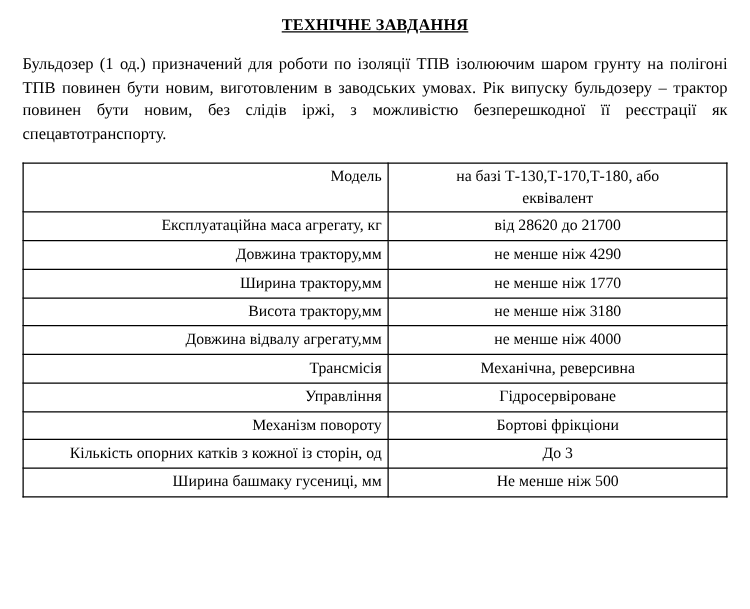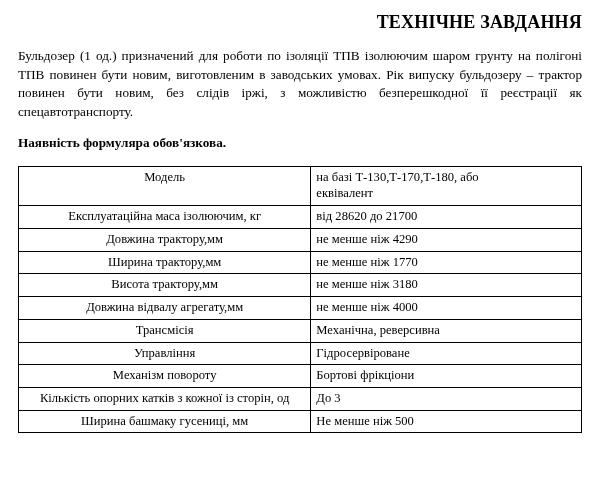--- a/index.html
+++ b/index.html
@@ -15,24 +15,25 @@
     overflow: hidden;
   }
   .page {
     width: 600px;
     height: 487px;
     box-sizing: border-box;
     padding: 8px 18px 0 18px;
     position: relative;
   }
   .doc-title {
-    text-align: right;
+    text-align: center;
     font-weight: bold;
-    font-size: 18px;
+    font-size: 13px;
     letter-spacing: 0.2px;
+    text-decoration: underline;
     margin: 4px 0 14px 0;
   }
   .para {
     font-size: 13.2px;
     line-height: 1.42;
     text-align: justify;
     text-justify: inter-word;
     margin: 12px 0 2px 0;
   }
   .para.bold {
@@ -46,54 +47,53 @@
   }
   .spec-table td {
     border: 1px solid #000000;
     font-size: 12.6px;
     padding: 2px 5px 3px 5px;
     vertical-align: top;
     line-height: 1.33;
   }
   .spec-table td.label {
     width: 52%;
-    text-align: center;
+    text-align: right;
   }
   .spec-table td.value {
     width: 48%;
-    text-align: left;
+    text-align: center;
   }
   .value .sub {
     display: block;
   }
   .value.bottomline {
     vertical-align: bottom;
   }
 </style>
 </head>
 <body>
 
 <div class="page">
 
   <div class="doc-title">ТЕХНІЧНЕ ЗАВДАННЯ</div>
 
   <p class="para">Бульдозер (1 од.) призначений для роботи по ізоляції ТПВ ізолюючим шаром грунту на полігоні ТПВ повинен бути новим, виготовленим в заводських умовах. Рік випуску бульдозеру – трактор повинен бути новим, без слідів іржі, з можливістю безперешкодної її реєстрації як спецавтотранспорту.</p>
-  <p class="para bold">Наявність формуляра обов'язкова.</p>
 
   <table class="spec-table">
     <tbody>
       <tr>
         <td class="label">Модель</td>
         <td class="value">
           <span class="sub">на базі Т-130,Т-170,Т-180, або</span>
           <span class="sub">еквівалент</span>
         </td>
       </tr>
       <tr>
-        <td class="label">Експлуатаційна маса ізолюючим, кг</td>
+        <td class="label">Експлуатаційна маса агрегату, кг</td>
         <td class="value">від 28620 до 21700</td>
       </tr>
       <tr>
         <td class="label">Довжина трактору,мм</td>
         <td class="value">не менше ніж  4290</td>
       </tr>
       <tr>
         <td class="label">Ширина трактору,мм</td>
         <td class="value">не менше ніж  1770</td>
       </tr>

